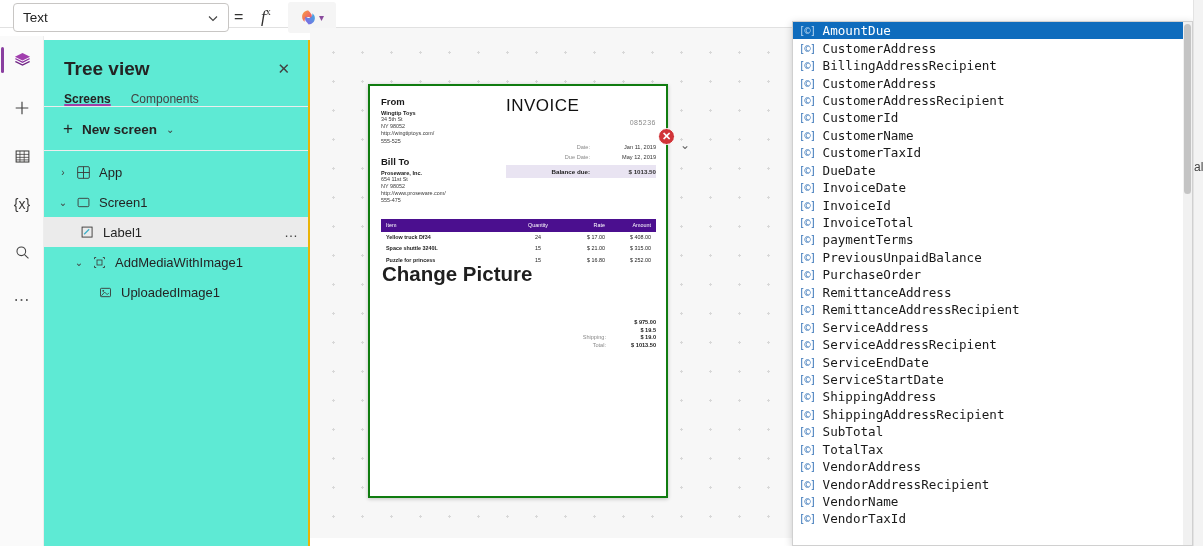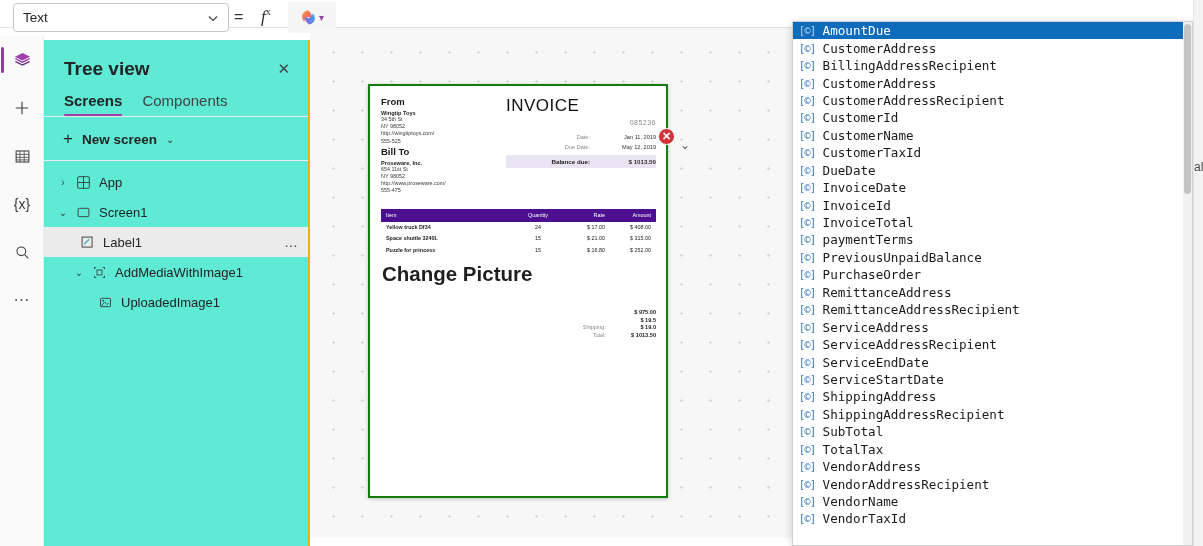--- a/index.html
+++ b/index.html
@@ -84,21 +84,21 @@
   .tree-head{
     display:flex; align-items:center; padding:18px 18px 0 20px;
   }
   .tree-title{ font-size:19px; font-weight:600; color:#242424; }
   .tree-close{ margin-left:auto; font-size:15px; color:#424242; }
   .tree-tabs{
     display:flex; gap:20px; padding:12px 20px 0 20px;
     border-bottom:1px solid #ededed;
   }
   .tree-tab{
-    font-size:15px; color:#424242; padding-bottom:7px; position:relative;
+    font-size:12px; color:#424242; position:relative;
   }
   .tree-tab.active{ font-weight:600; color:#242424; }
   .tree-tab.active::after{
     content:""; position:absolute; left:0; right:0; bottom:0; height:2.5px;
     background:#a4262c; background:#9b3fa8; border-radius:2px;
   }
   .tree-search{
     margin:13px 18px 0 18px; height:30px; border:1px solid #c8c6c4;
     border-radius:4px; display:flex; align-items:center; padding:0 9px; gap:8px;
   }
@@ -371,21 +371,21 @@
           <div class="inv-ln">NY 98052</div>
           <div class="inv-ln">http://wingtiptoys.com/</div>
           <div class="inv-ln">555-525</div>
         </div>
         <div style="width:150px">
           <div class="inv-title" style="text-align:left">INVOICE</div>
           <div class="inv-num">085236</div>
         </div>
       </div>
 
-      <div style="margin-top:1px; display:flex">
+      <div style="margin-top:11px; display:flex">
         <div style="flex:1">
           <div class="inv-from-t">Bill To</div>
           <div class="inv-co">Proseware, Inc.</div>
           <div class="inv-ln">654 11st St</div>
           <div class="inv-ln">NY 98052</div>
           <div class="inv-ln">http://www.proseware.com/</div>
           <div class="inv-ln">555-475</div>
         </div>
         <div style="width:150px; margin-top:-16px">
           <div class="inv-kv">

